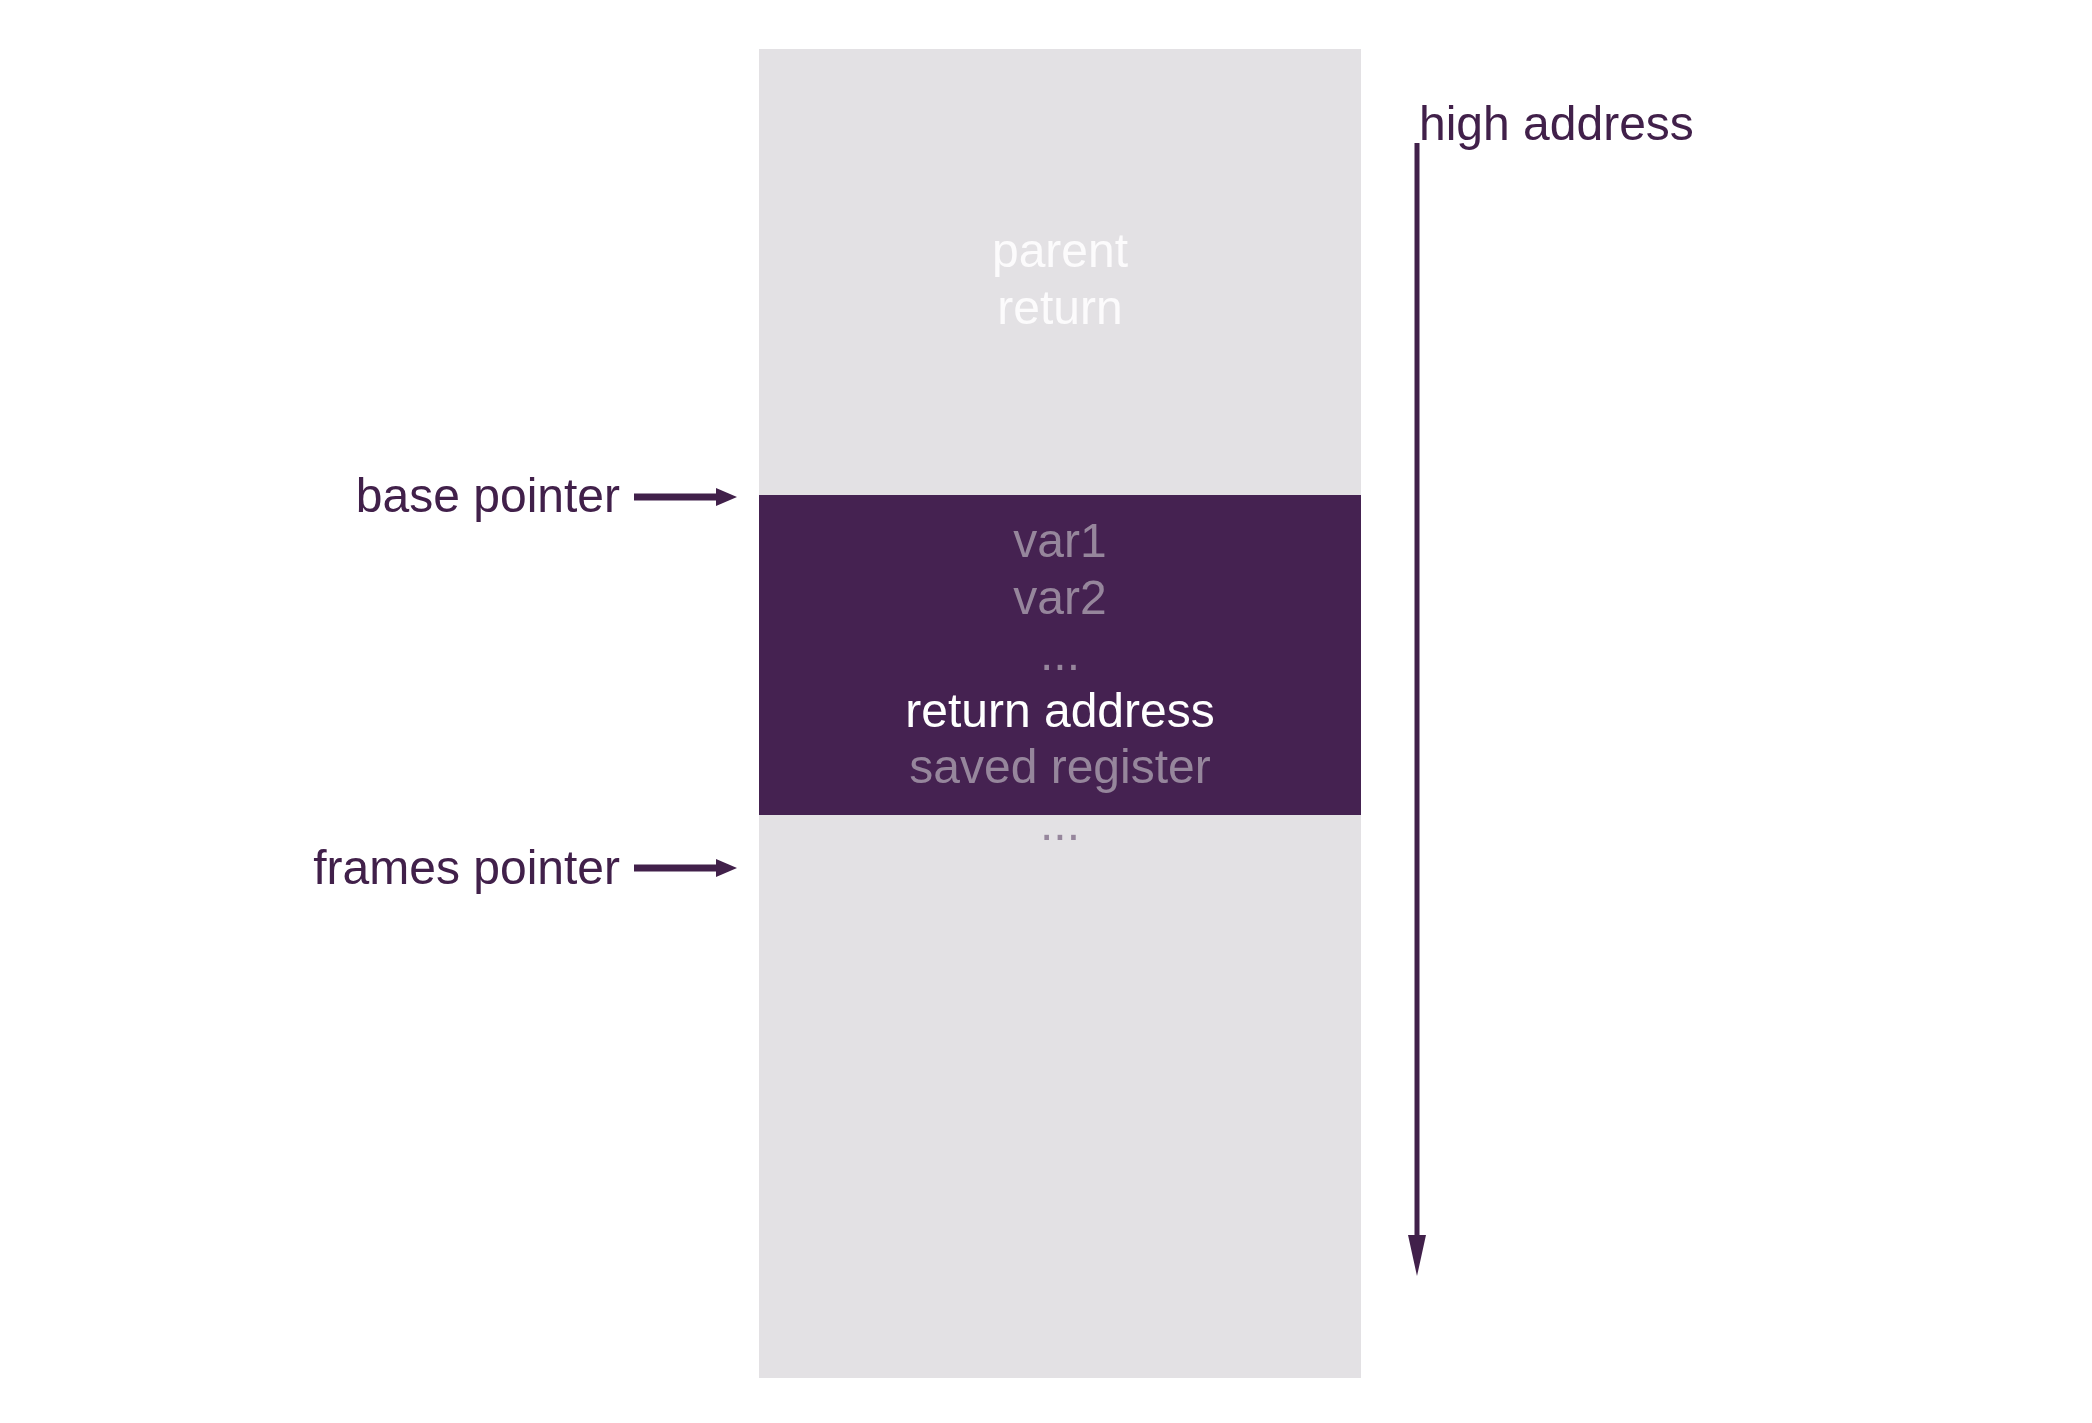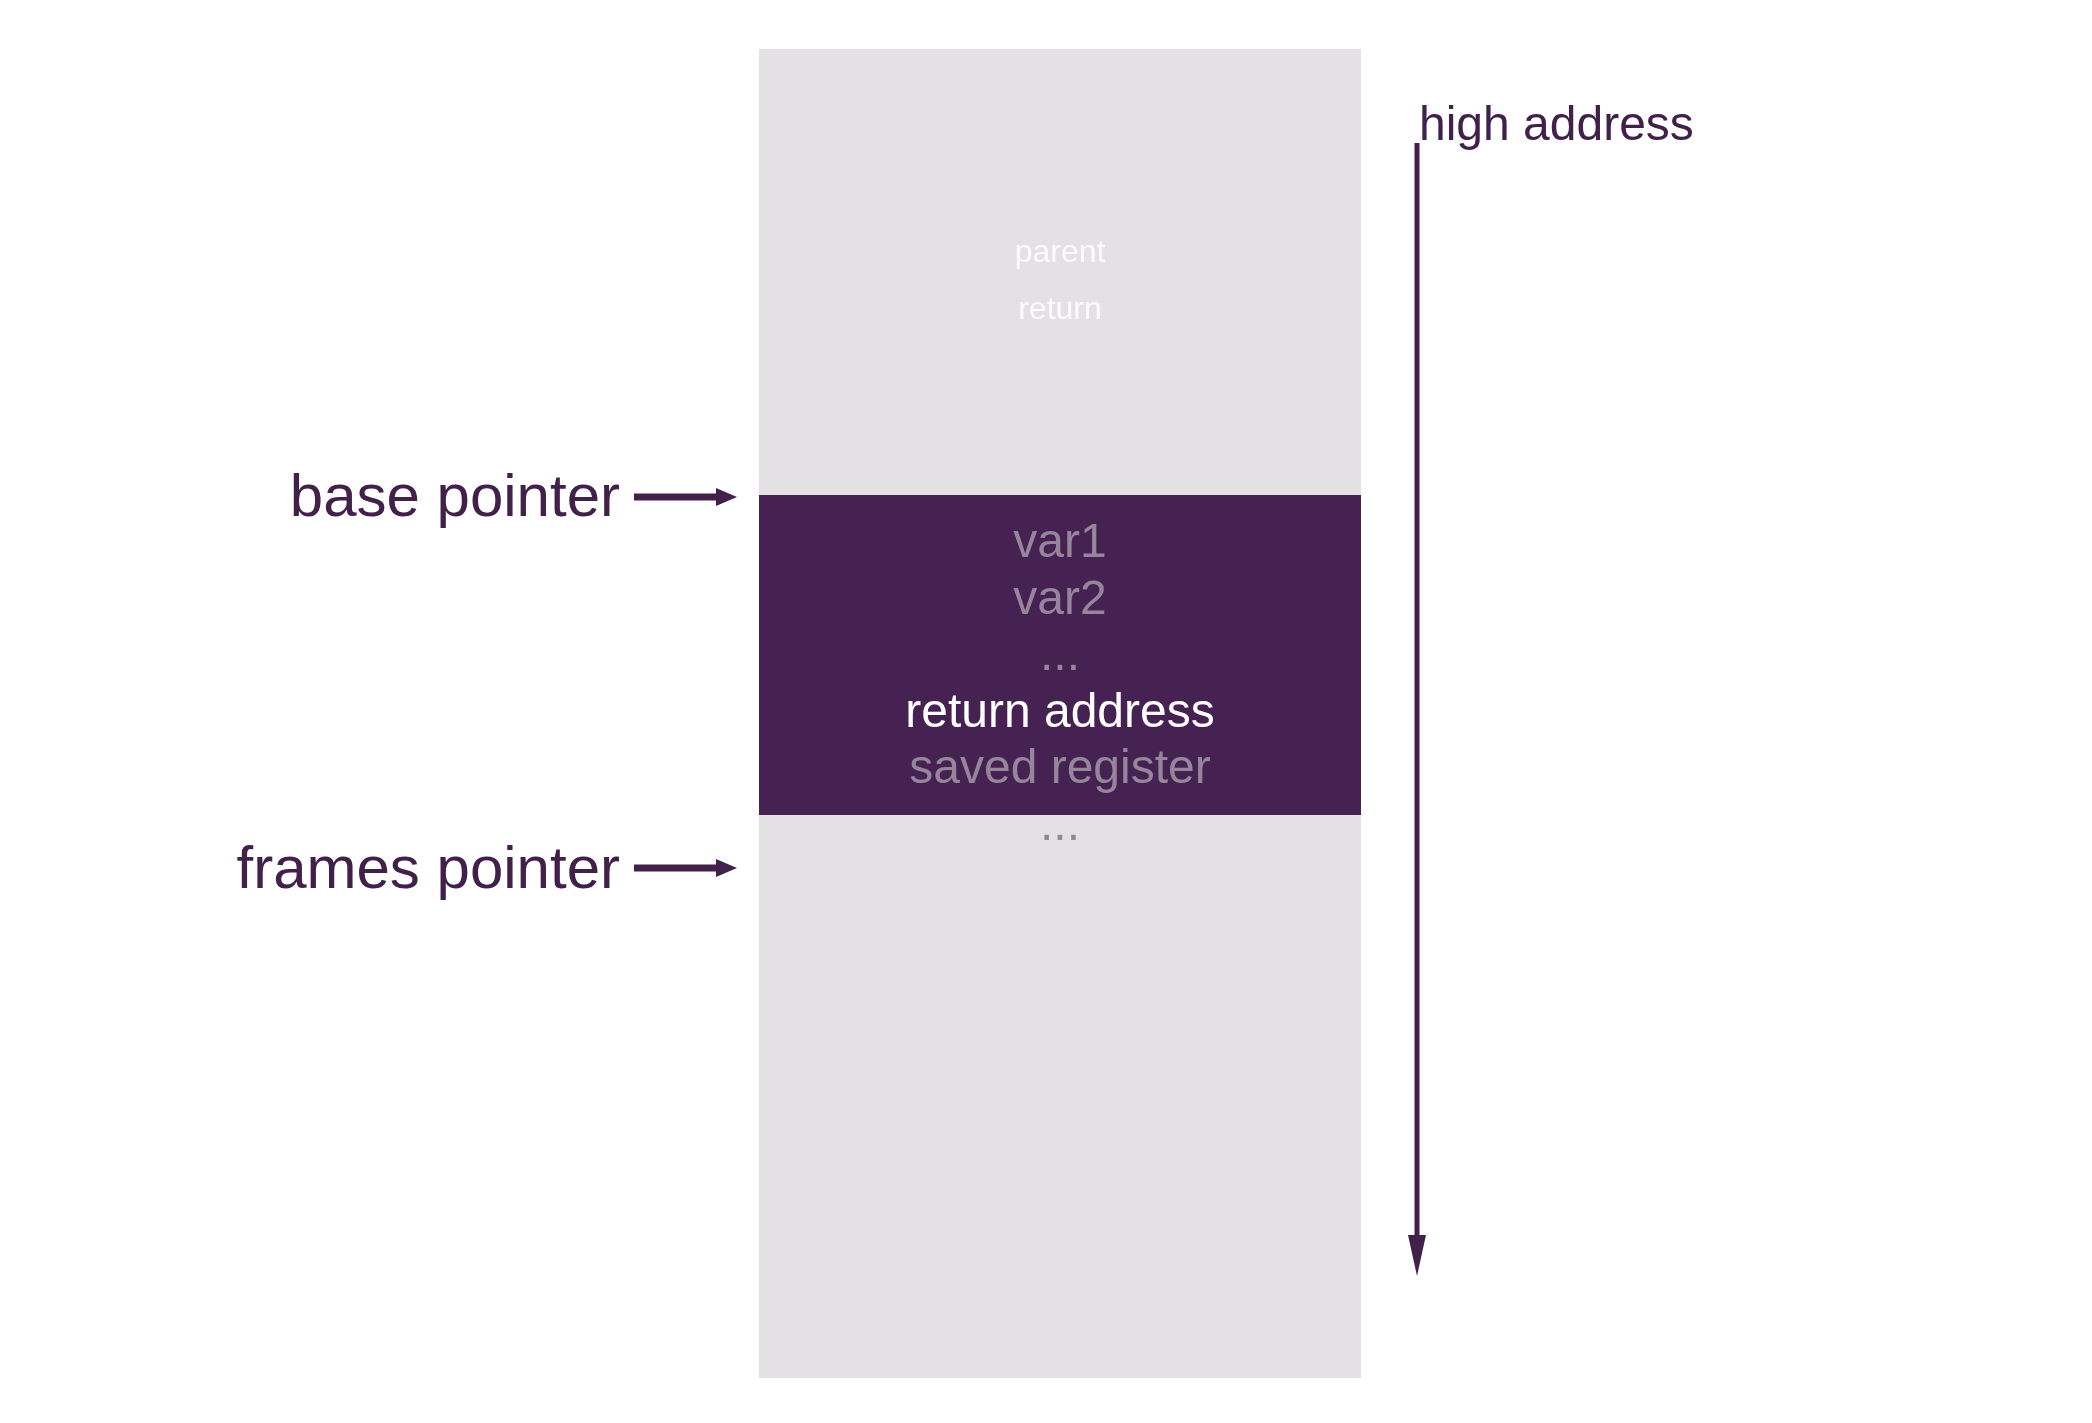--- a/index.html
+++ b/index.html
@@ -25,21 +25,21 @@
     width: 602px;
     height: 1329px;
     background: var(--column-gray, #e3e1e4);
   }
   .parent-frames {
     position: absolute;
     left: 759px;
     top: 223px;
     width: 602px;
     text-align: center;
-    font-size: 32px;
+    font-size: 48px;
     line-height: 56.5px;
     color: var(--light-text, #fcfbfc);
   }
 
   
   .stack-frame {
     position: absolute;
     left: 759px;
     top: 495px;
     width: 602px;
@@ -56,21 +56,21 @@
   }
   .frame-entry.muted { color: var(--muted-lavender, #96869c); }
   .frame-entry.white { color: var(--white-text, #ffffff); }
 
   
   .pointer-label {
     position: absolute;
     left: 180px;
     width: 440px;
     text-align: right;
-    font-size: 60px;
+    font-size: 48px;
     line-height: 55px;
     color: var(--accent-dark, #41204a);
   }
   #base-pointer-label  { top: 468px; }
   #stack-pointer-label { top: 840px; }
 
   .pointer-arrow {
     position: absolute;
     left: 632px;
     width: 106px;

